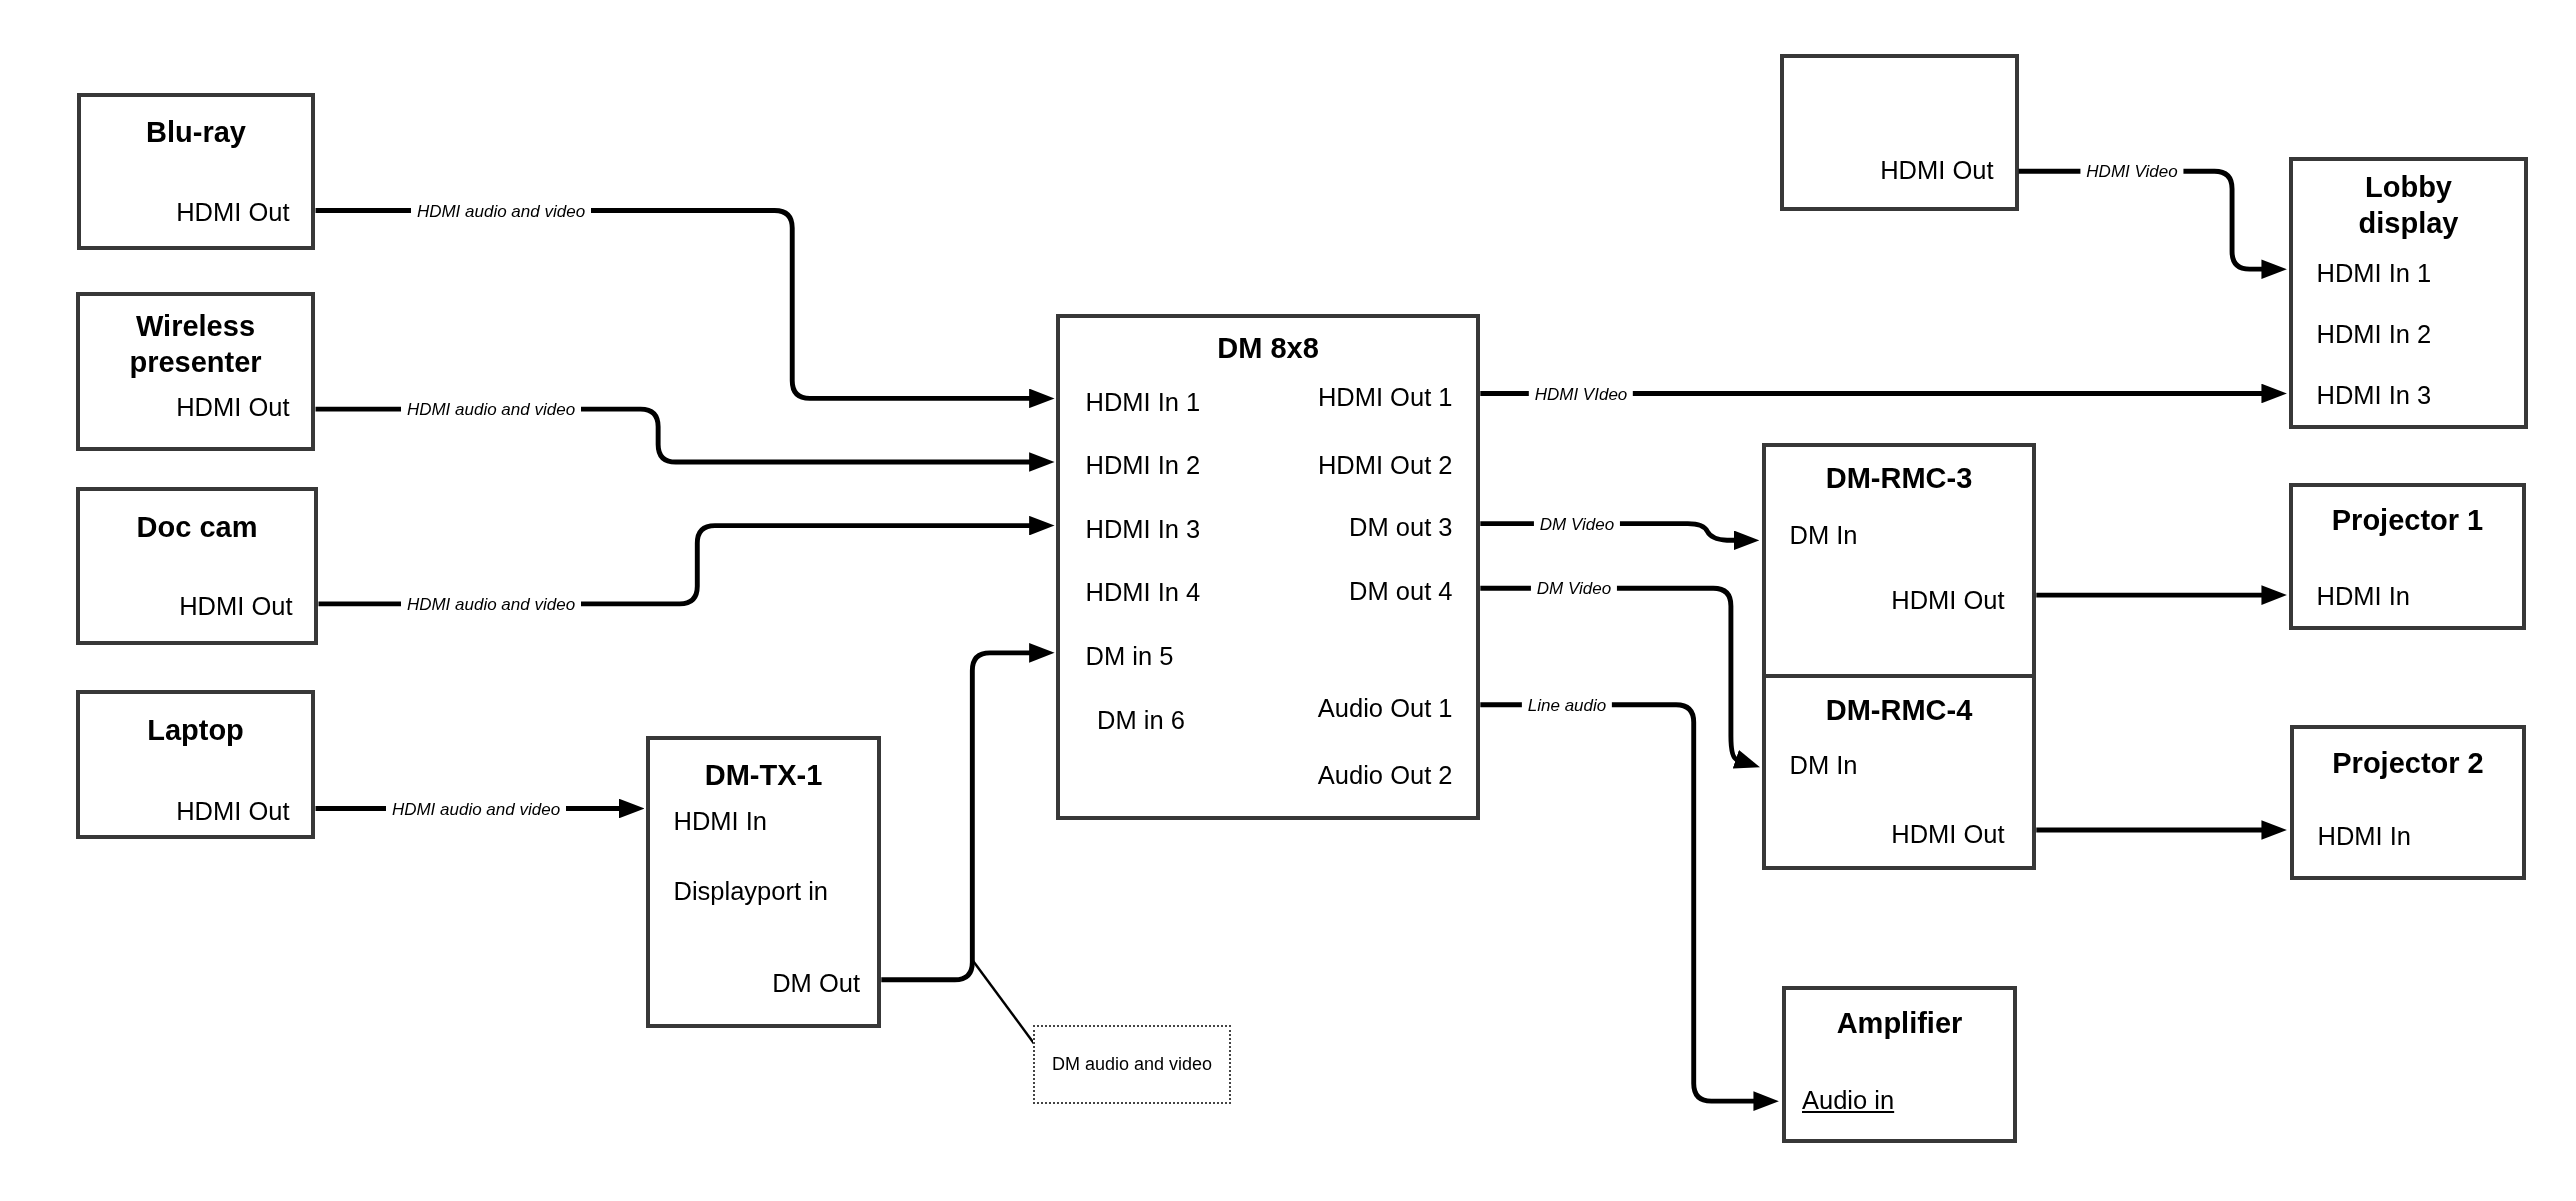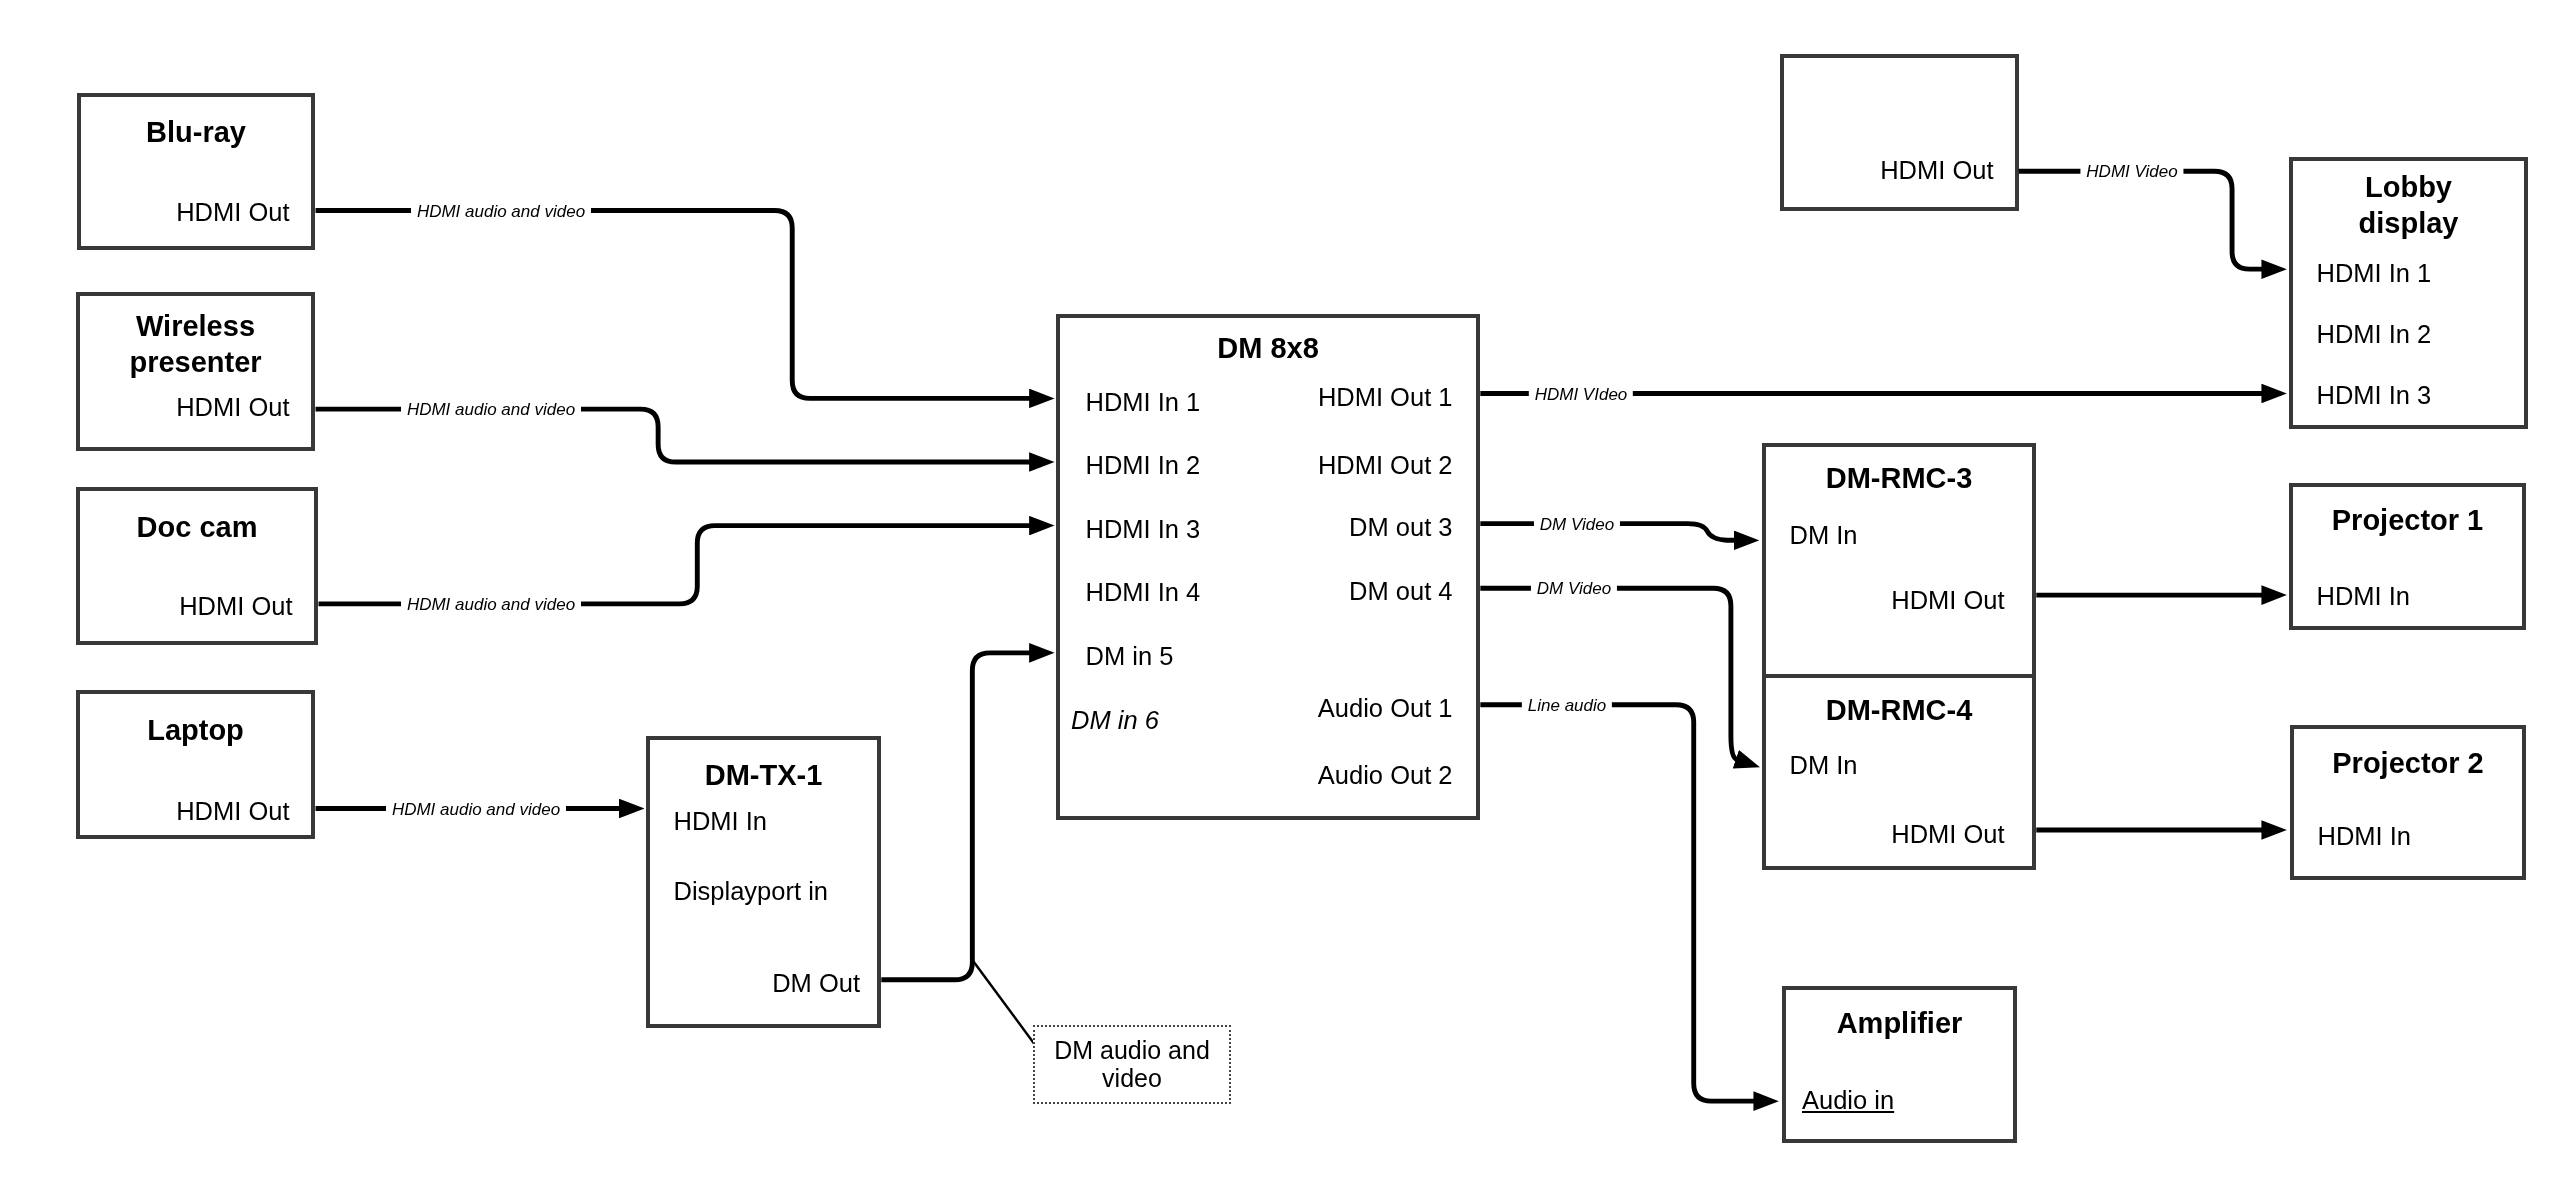--- a/index.html
+++ b/index.html
@@ -20,21 +20,21 @@
     position:absolute;font-size:25.5px;line-height:31px;white-space:nowrap;color:#000;
   }
   #wires{position:absolute;left:0;top:0;z-index:2;pointer-events:none;}
   .wire-label{
     position:absolute;transform:translate(-50%,-50%);background:#fff;
     font-size:17px;line-height:29px;padding:0 5.9px;white-space:nowrap;z-index:3;color:#000;font-style:italic;
   }
   .note{
     position:absolute;border:2px dotted #444;background:#fff;z-index:3;
     display:flex;align-items:center;justify-content:center;text-align:center;
-    font-size:25px;line-height:27.4px;box-sizing:border-box;padding:3.9px 9.8px;
+    font-size:18px;line-height:27.4px;box-sizing:border-box;padding:3.9px 9.8px;
   }
 </style>
 </head>
 <body>
 
 <div id="canvas">
 
   <svg id="wires" width="2576" height="1201" viewBox="0 0 2631 1227">
     <defs>
       <marker id="arrow" viewBox="0 0 26 20" markerUnits="userSpaceOnUse" markerWidth="26" markerHeight="20" refX="1" refY="10" orient="auto">
@@ -85,21 +85,21 @@
     <span class="port" style="top:228px;right:17px;">DM Out</span>
   </div>
 
   <div class="node" style="left:1056px;top:314px;width:424px;height:506px;">
     <div class="title" style="top:11.7px;">DM 8x8</div>
     <span class="port" style="top:69px;left:25.5px;">HDMI In 1</span>
     <span class="port" style="top:132px;left:25.5px;">HDMI In 2</span>
     <span class="port" style="top:196px;left:25.5px;">HDMI In 3</span>
     <span class="port" style="top:259px;left:25.5px;">HDMI In 4</span>
     <span class="port" style="top:323px;left:25.5px;">DM in 5</span>
-    <span class="port" style="top:387px;left:11px;font-style:italic;">DM in 6</span>
+    <span class="port" style="top:387px;left:37px;">DM in 6</span>
     <span class="port" style="top:64px;right:23.5px;">HDMI Out 1</span>
     <span class="port" style="top:132px;right:23.5px;">HDMI Out 2</span>
     <span class="port" style="top:194px;right:23.5px;">DM out 3</span>
     <span class="port" style="top:258px;right:23.5px;">DM out 4</span>
     <span class="port" style="top:375px;right:23.5px;">Audio Out 1</span>
     <span class="port" style="top:442px;right:23.5px;">Audio Out 2</span>
   </div>
 
   <div class="node" style="left:1780px;top:54px;width:239px;height:157px;">
     <span class="port" style="top:97px;right:21.5px;">HDMI Out</span>

